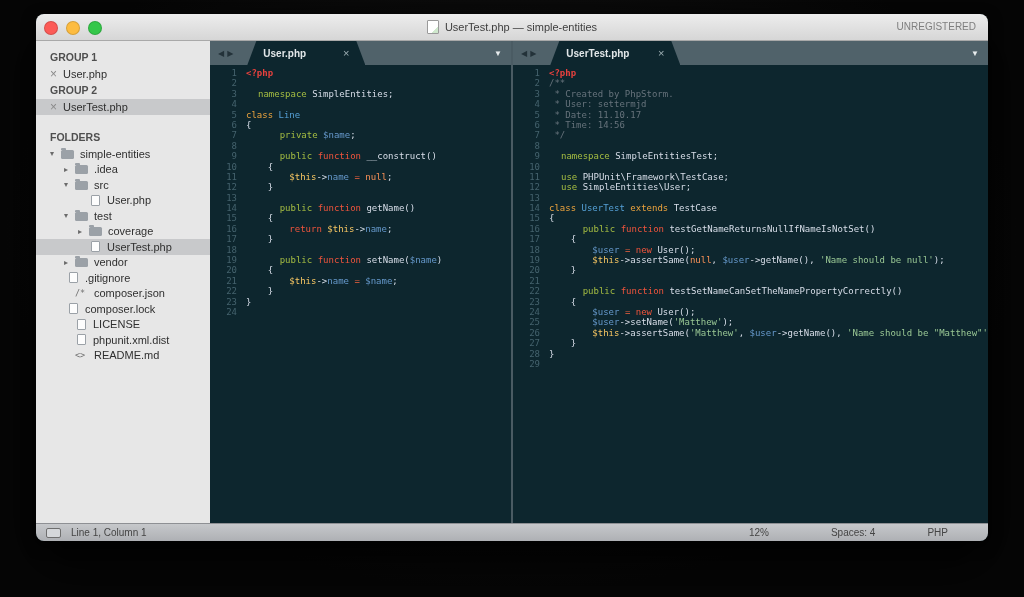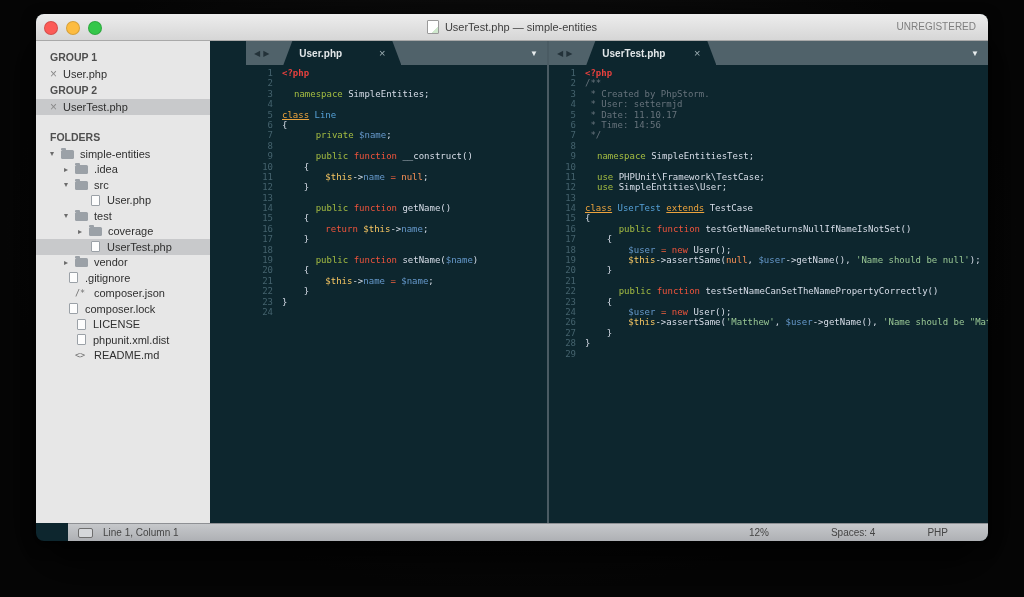--- a/index.html
+++ b/index.html
@@ -26,21 +26,21 @@
   .traffic{position:absolute;left:8px;top:7px;display:flex;gap:8px;}
   .tl{width:12px;height:12px;border-radius:50%;border:0.5px solid rgba(0,0,0,0.15);}
   .title-center{display:flex;align-items:center;gap:6px;font-size:11px;color:#3e3e3e;}
   .doc-icon{
     width:10px;height:12px;display:inline-block;position:relative;
     background:linear-gradient(135deg,#ffffff 70%,#cfe8cd 70%);
     border:1px solid #9a9a9a;border-radius:1px;
   }
   .unregistered{position:absolute;right:12px;top:0;line-height:26px;font-size:10px;color:#7f7f7f;}
   
-  .main{flex:1;display:flex;min-height:0;gap:36px;}
+  .main{flex:1;display:flex;min-height:0;}
   
   .sidebar{width:174px;flex:none;background:#e7e7e7;overflow:hidden;padding-top:8px;font-size:11px;color:#2f2f2f;}
   .group-heading,.folders-label{
     height:17px;line-height:17px;padding-left:14px;
     font-size:10.5px;font-weight:bold;color:#4f4f4f;
   }
   .folders-label{margin-top:14px;}
   .side-row{height:16px;display:flex;align-items:center;cursor:default;}
   .side-row.selected{background:#c8c9cb;}
   .group-item{padding-left:14px;}
@@ -82,34 +82,34 @@
   .overflow{margin-left:auto;align-self:center;padding-right:9px;font-size:8px;color:#e8ecee;}
   
   .codearea{flex:1;overflow:hidden;padding-top:3px;
     font-family:"DejaVu Sans Mono","Liberation Mono",monospace;font-size:9px;}
   .line{display:flex;height:10.4px;line-height:10.4px;white-space:pre;}
   .ln{width:27px;flex:none;text-align:right;padding-right:9px;color:var(--c-line-number,#44626d);}
   .lc{flex:1;}
   .t-red{color:var(--c-php-tag,#e8413e);font-weight:bold;}
   .t-kw{color:var(--c-keyword,#a6be42);padding-left:12px;}
   .t-fn{color:var(--c-function-kw,#f0543c);}
-  .t-cls{color:var(--c-storage,#eca33d);text-decoration:underline;}
+  .t-cls{color:var(--c-storage,#eca33d);}
   .t-type{color:var(--c-class-name,#55a0d6);}
   .t-var{color:var(--c-variable,#6699cc);}
   .t-this{color:var(--c-this-var,#fac863);}
   .t-op{color:var(--c-operator,#f0613f);}
   .t-num{color:var(--c-constant,#f99157);}
   .t-str{color:var(--c-string,#99c794);}
   .t-cmt{color:var(--c-comment,#67737c);}
   .t-plain{color:var(--c-text,#d8dee9);}
   
   .statusbar{
     height:17px;flex:none;background:linear-gradient(#c6c8cb,#aeb0b4);
     border-top:1px solid #8e9094;
-    display:flex;align-items:center;font-size:10px;color:#454545;margin-left:32px;
+    display:flex;align-items:center;font-size:10px;color:#454545;
   }
   .status-left{display:flex;align-items:center;gap:10px;padding-left:10px;flex:1;}
   .status-doc-icon{width:13px;height:8px;border:1px solid #6e6e6e;border-radius:2px;background:#d5d7da;}
   .status-right{display:flex;align-items:center;}
   .status-scroll{margin-right:62px;}
   .status-indent{margin-right:52px;}
   .status-syntax{margin-right:40px;}
 </style>
 </head>
 <body>
@@ -294,20 +294,21 @@
               <div class="line"><span class="ln">15</span><span class="lc"><span class="t-plain">{</span></span></div>
               <div class="line"><span class="ln">16</span><span class="lc"><span class="t-plain">    </span><span class="t-kw">public</span><span class="t-plain"> </span><span class="t-fn">function</span><span class="t-plain"> testGetNameReturnsNullIfNameIsNotSet()</span></span></div>
               <div class="line"><span class="ln">17</span><span class="lc"><span class="t-plain">    {</span></span></div>
               <div class="line"><span class="ln">18</span><span class="lc"><span class="t-plain">        </span><span class="t-var">$user</span><span class="t-plain"> </span><span class="t-op">=</span><span class="t-plain"> </span><span class="t-fn">new</span><span class="t-plain"> User();</span></span></div>
               <div class="line"><span class="ln">19</span><span class="lc"><span class="t-plain">        </span><span class="t-this">$this</span><span class="t-plain">-&gt;assertSame(</span><span class="t-num">null</span><span class="t-plain">, </span><span class="t-var">$user</span><span class="t-plain">-&gt;getName(), </span><span class="t-str">'Name should be null'</span><span class="t-plain">);</span></span></div>
               <div class="line"><span class="ln">20</span><span class="lc"><span class="t-plain">    }</span></span></div>
               <div class="line"><span class="ln">21</span><span class="lc"></span></div>
               <div class="line"><span class="ln">22</span><span class="lc"><span class="t-plain">    </span><span class="t-kw">public</span><span class="t-plain"> </span><span class="t-fn">function</span><span class="t-plain"> testSetNameCanSetTheNamePropertyCorrectly()</span></span></div>
               <div class="line"><span class="ln">23</span><span class="lc"><span class="t-plain">    {</span></span></div>
               <div class="line"><span class="ln">24</span><span class="lc"><span class="t-plain">        </span><span class="t-var">$user</span><span class="t-plain"> </span><span class="t-op">=</span><span class="t-plain"> </span><span class="t-fn">new</span><span class="t-plain"> User();</span></span></div>
+              <div class="line"><span class="ln">25</span><span class="lc"><span class="t-plain">        </span><span class="t-var">$user</span><span class="t-plain">-&gt;setName(</span><span class="t-str">'Matthew'</span><span class="t-plain">);</span></span></div>
               <div class="line"><span class="ln">26</span><span class="lc"><span class="t-plain">        </span><span class="t-this">$this</span><span class="t-plain">-&gt;assertSame(</span><span class="t-str">'Matthew'</span><span class="t-plain">, </span><span class="t-var">$user</span><span class="t-plain">-&gt;getName(), </span><span class="t-str">'Name should be "Matthew"'</span><span class="t-plain">);</span></span></div>
               <div class="line"><span class="ln">27</span><span class="lc"><span class="t-plain">    }</span></span></div>
               <div class="line"><span class="ln">28</span><span class="lc"><span class="t-plain">}</span></span></div>
               <div class="line"><span class="ln">29</span><span class="lc"></span></div>
             </div>
         </div>
       </section>
     </div>
   </div>
 

